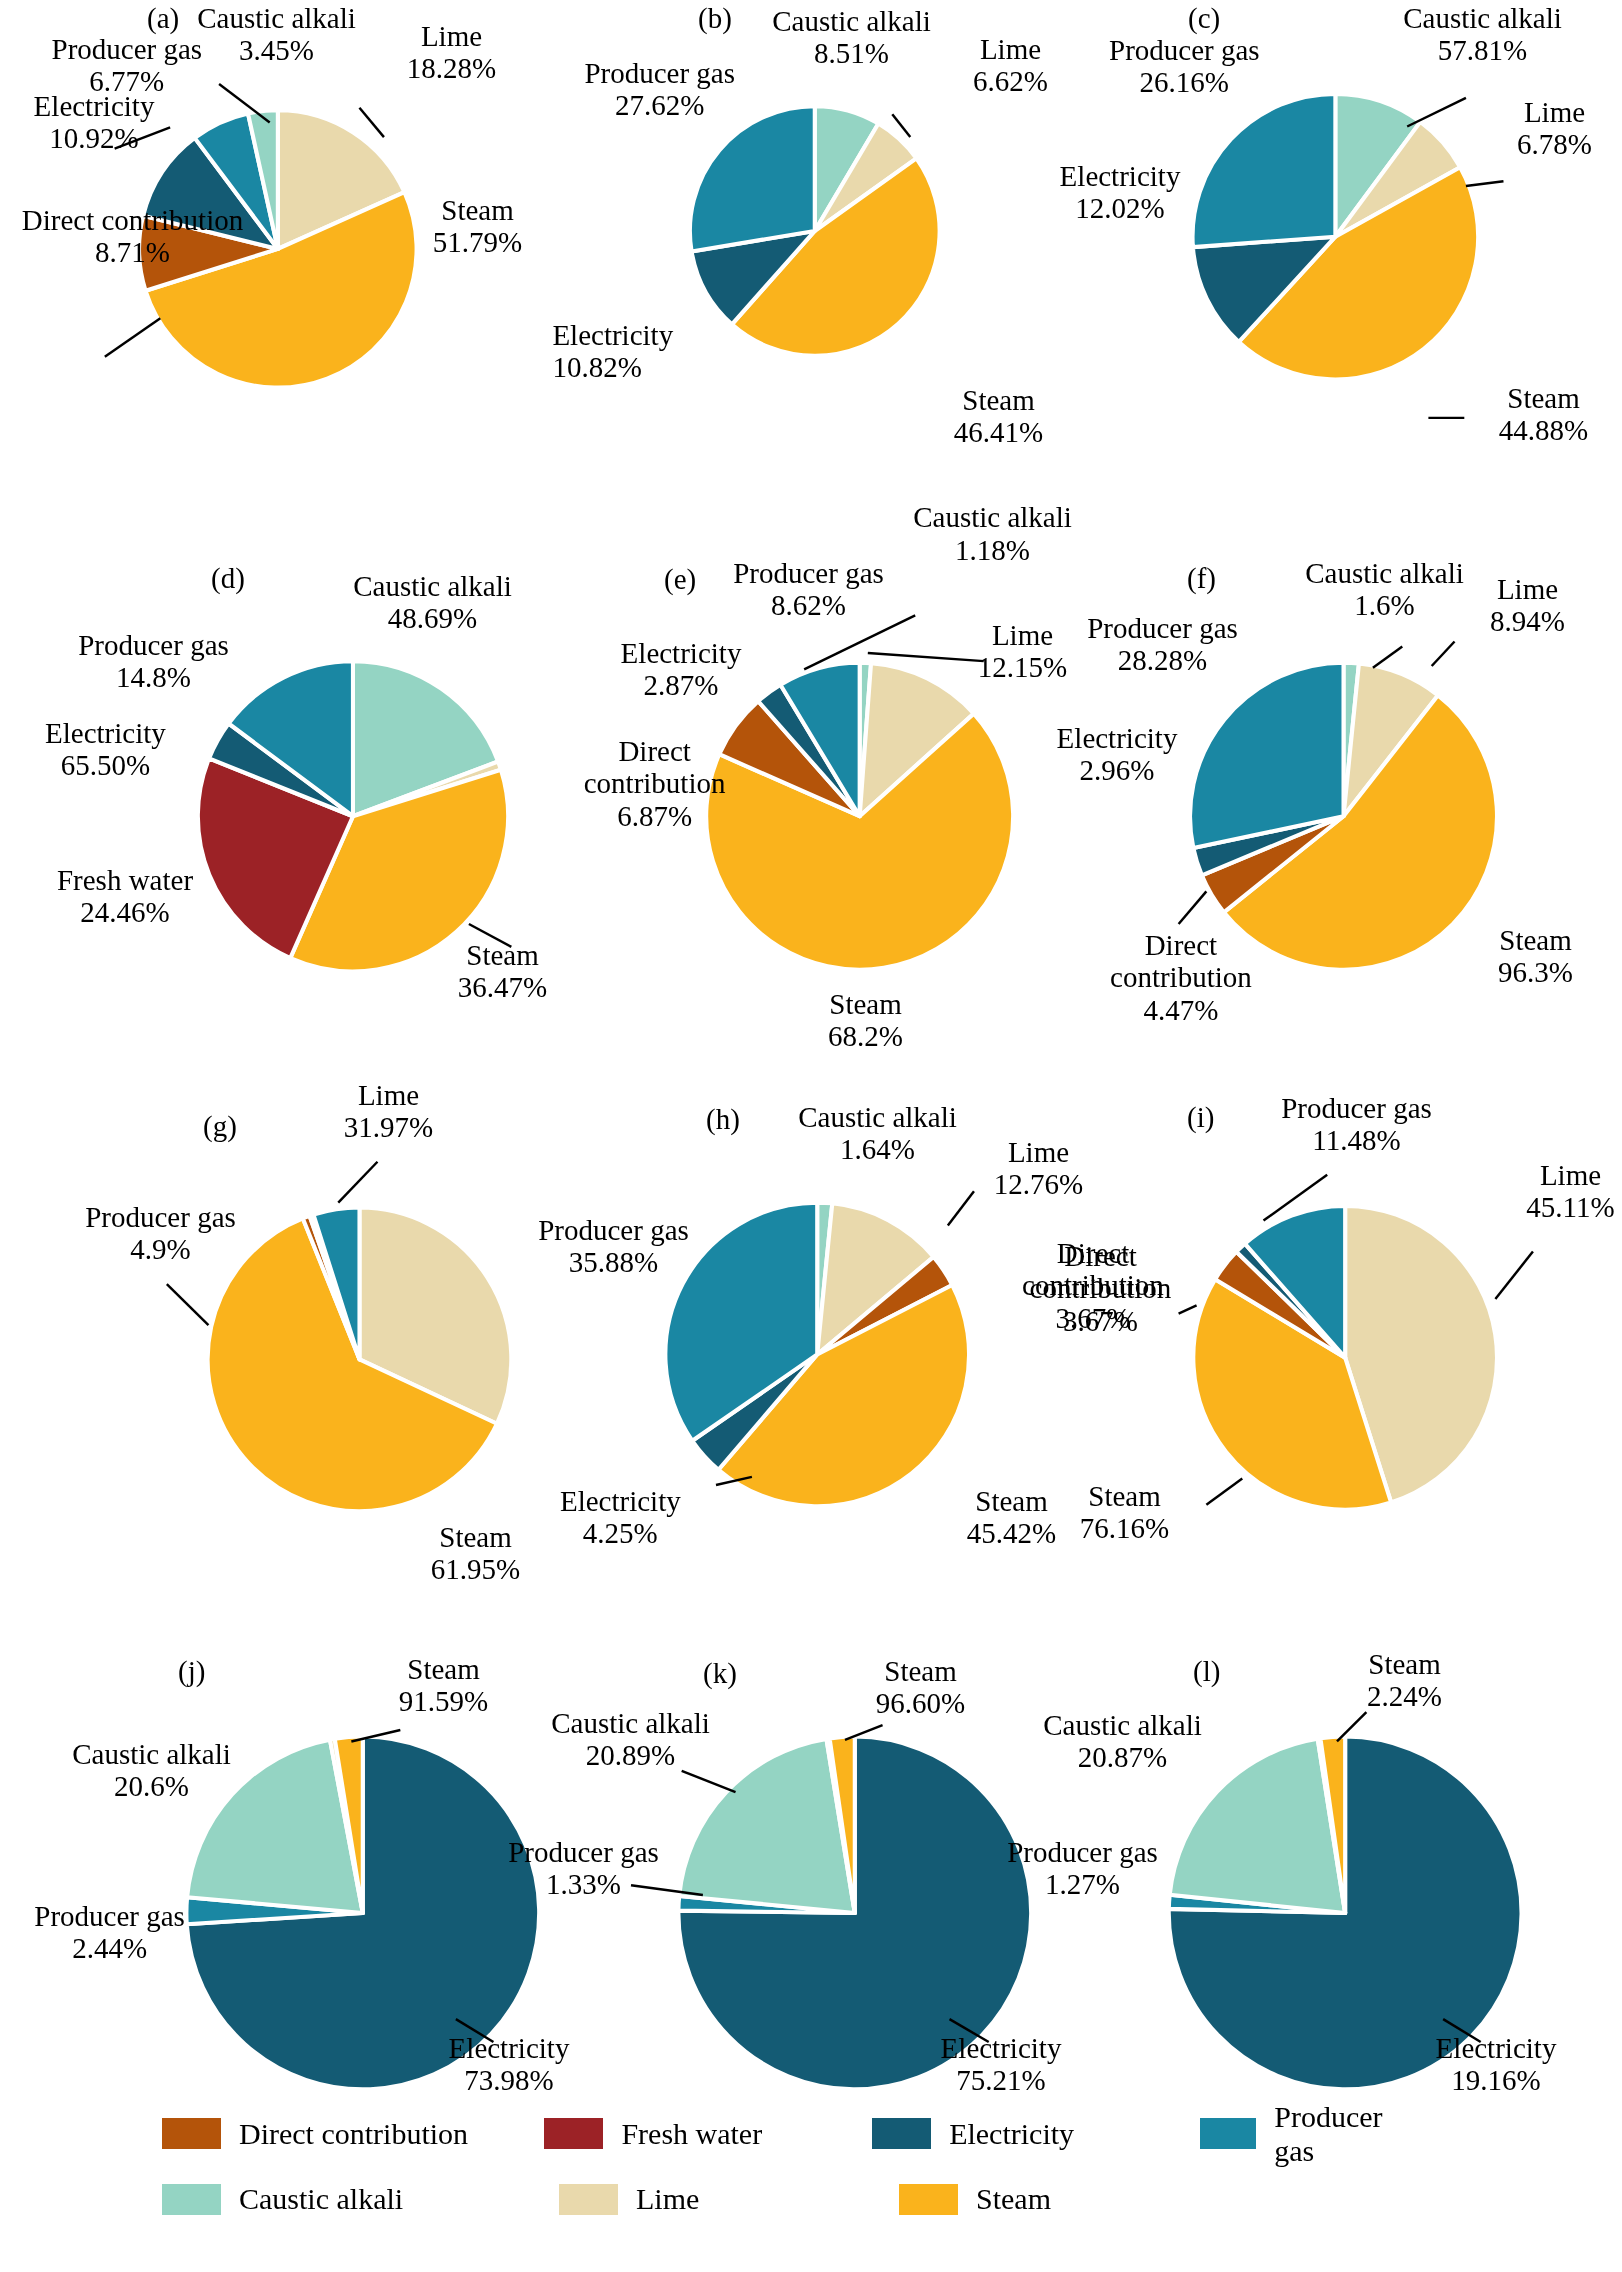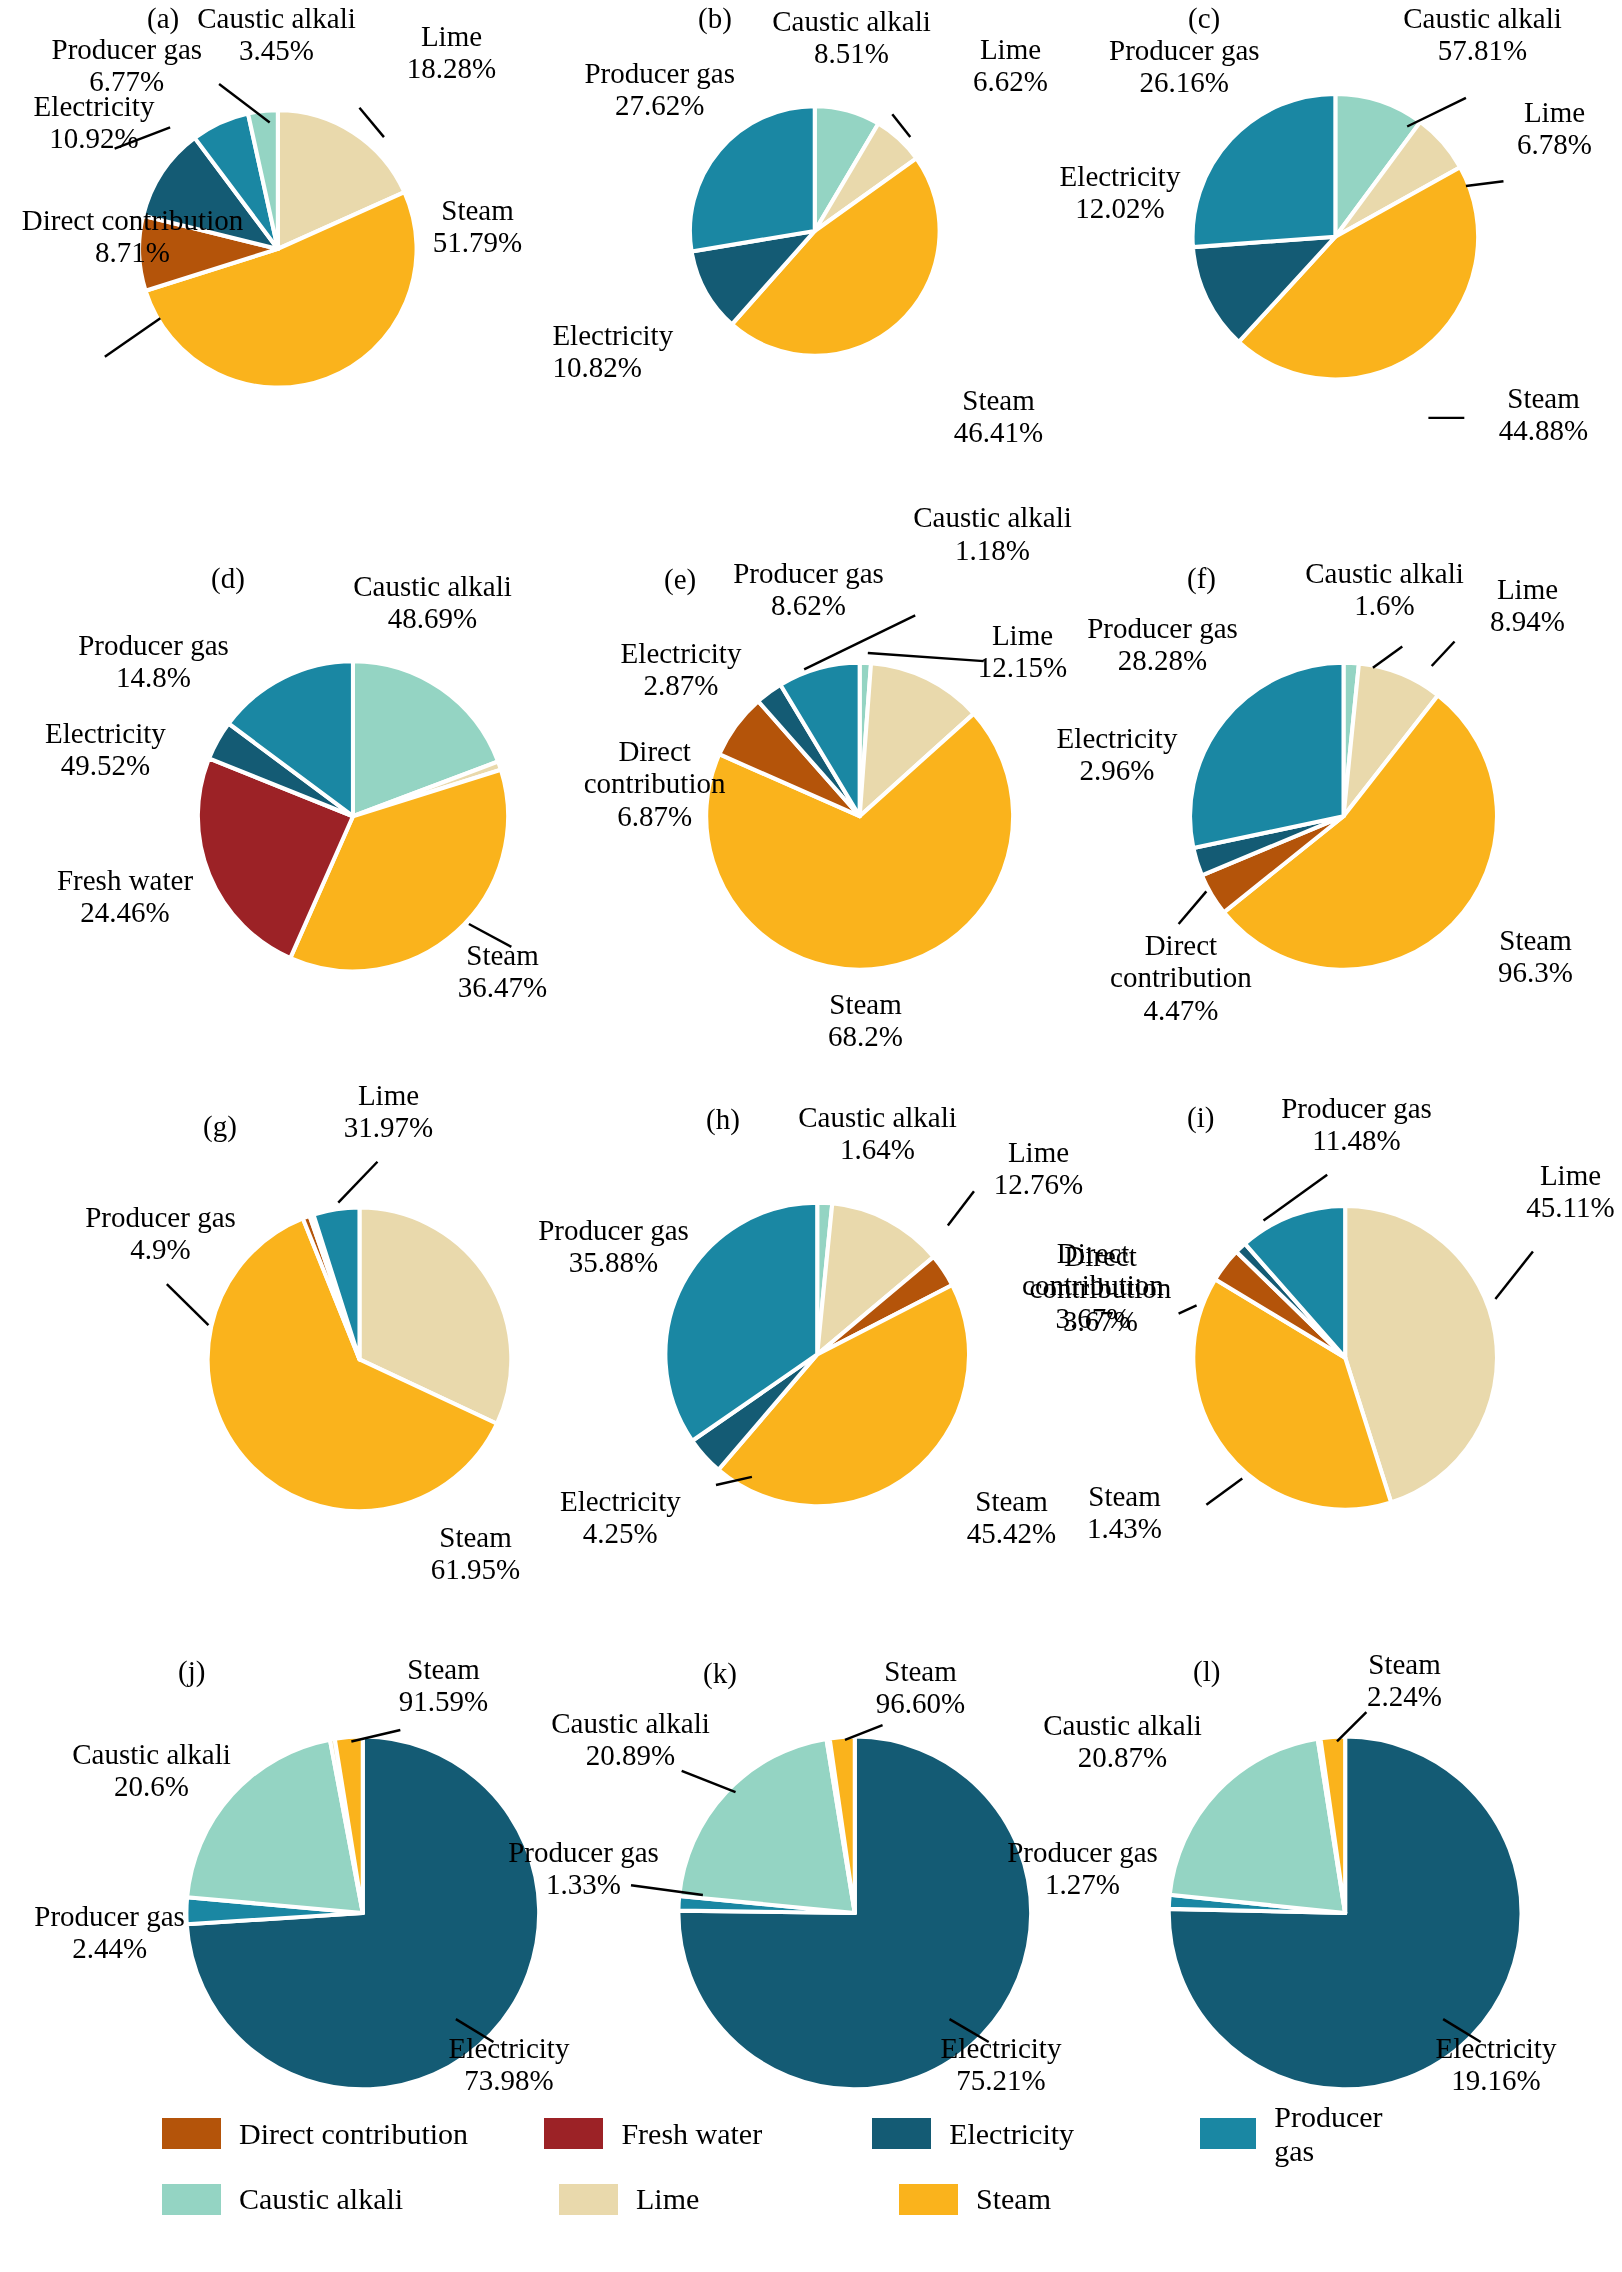--- a/index.html
+++ b/index.html
@@ -169,21 +169,21 @@
     <div class="lbl ctr" style="left:310px;top:64px;width:245px;">
       <div>Caustic alkali</div>
       <div>48.69%</div>
     </div>
     <div class="lbl ctr" style="left:39px;top:123px;width:229px;">
       <div>Producer gas</div>
       <div>14.8%</div>
     </div>
     <div class="lbl ctr" style="left:11.4px;top:211px;width:188px;">
       <div>Electricity</div>
-      <div>49.52%</div>
+      <div>65.50%</div>
     </div>
     <div class="lbl ctr" style="left:23px;top:358px;width:204px;">
       <div>Fresh water</div>
       <div>24.46%</div>
     </div>
     <div class="lbl ctr" style="left:425px;top:433px;width:155px;">
       <div>Steam</div>
       <div>36.47%</div>
     </div>
   </div>
@@ -382,21 +382,21 @@
       <div>Lime</div>
       <div>45.11%</div>
     </div>
     <div class="lbl ctr" style="left:-91px;top:183px;width:204px;">
       <div>Direct</div>
       <div>contribution</div>
       <div>3.67%</div>
     </div>
     <div class="lbl ctr" style="left:-39px;top:426px;width:163px;">
       <div>Steam</div>
-      <div>1.43%</div>
+      <div>76.16%</div>
     </div>
   </div>
 
   <div class="panel" style="left:0px;top:1601px;height:490px;">
     <div class="svgwrap">
       <svg width="541" height="490" viewBox="0 0 662 600">
         <g class="slices">
             <path d="M 444 382 L 444 166 A 216 216 0 1 1 228.44344032230688 395.83363943136914 Z" fill="#145B74" stroke="#FFFFFF" stroke-width="5" stroke-linejoin="round"></path>
             <path d="M 444 382 L 228.44344032230688 395.83363943136914 A 216 216 0 0 1 228.8591560731471 362.75377246207665 Z" fill="#1A87A3" stroke="#FFFFFF" stroke-width="5" stroke-linejoin="round"></path>
             <path d="M 444 382 L 228.8591560731471 362.75377246207665 A 216 216 0 0 1 403.7922937064589 169.7752597961012 Z" fill="#94D4C3" stroke="#FFFFFF" stroke-width="5" stroke-linejoin="round"></path>

